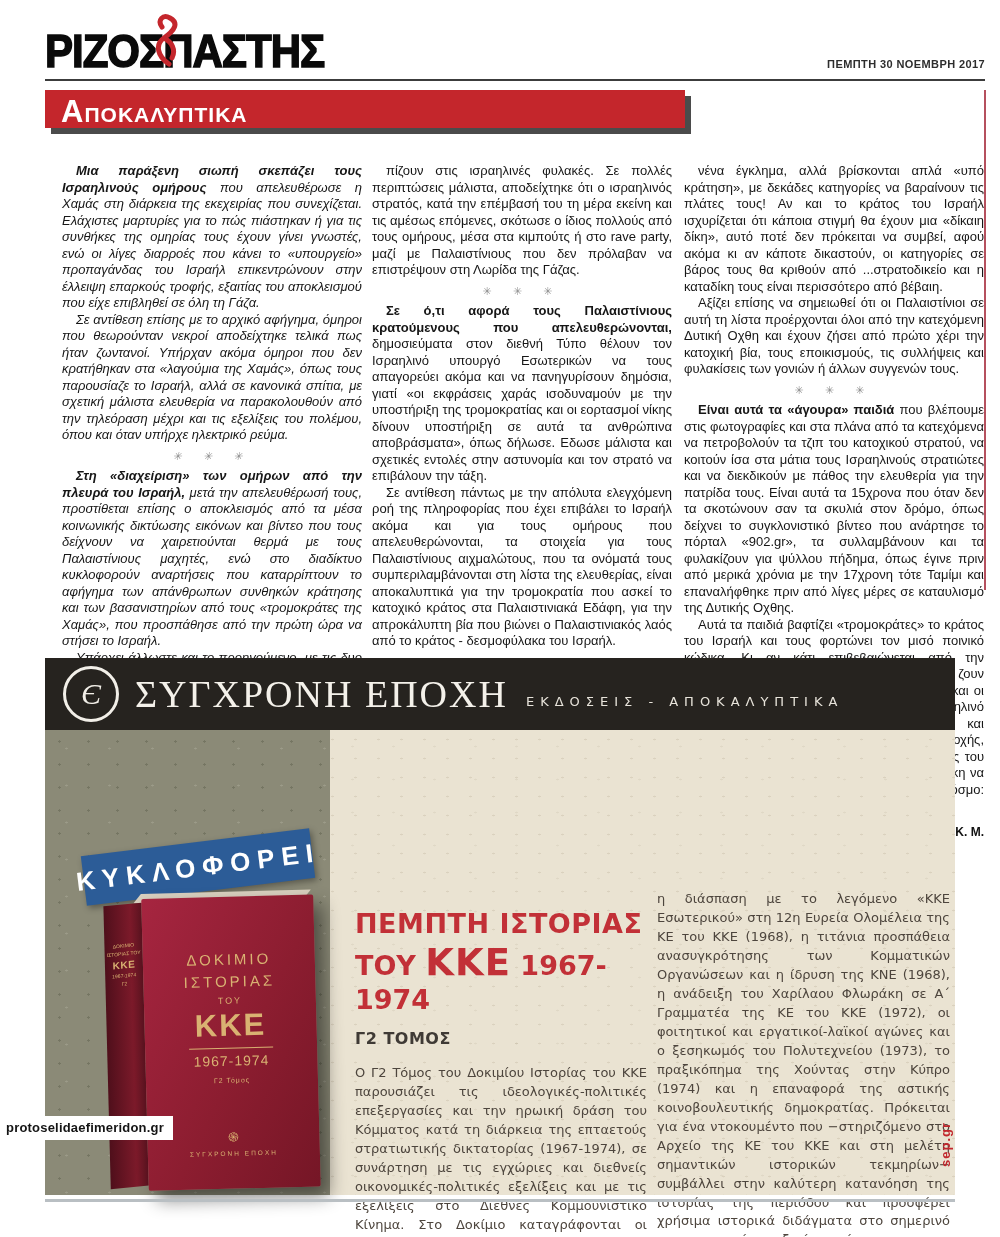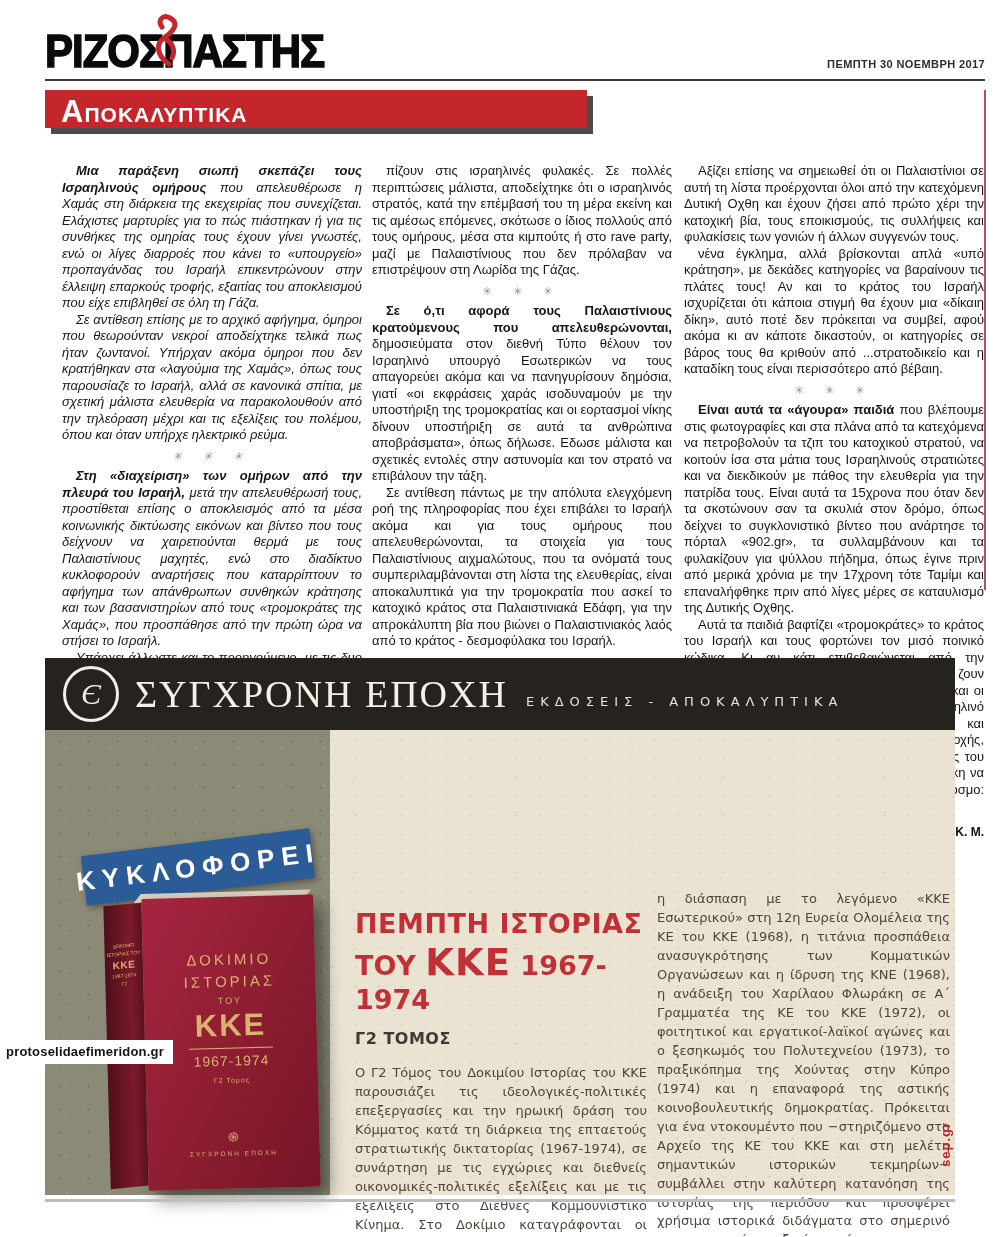--- a/index.html
+++ b/index.html
@@ -8,21 +8,21 @@
 
   
   .masthead-title{position:absolute;left:45px;top:26px;font-size:42px;font-weight:bold;
         letter-spacing:-1px;color:#0a0a0a;transform:scaleY(1.08);transform-origin:left top;
         -webkit-text-stroke:1.4px #0a0a0a;}
   .masthead-swirl{position:absolute;left:148px;top:14px;width:40px;height:56px;}
   .masthead-date{position:absolute;right:15px;top:58px;font-size:11px;font-weight:bold;color:#2d2d2d;letter-spacing:.4px;}
   .masthead-rule{position:absolute;left:45px;right:15px;top:79px;height:2px;background:#3c3c3c;}
 
   
-  .banner{position:absolute;left:45px;top:90px;width:542px;height:38px;background:#c4262c;
+  .banner{position:absolute;left:45px;top:90px;width:640px;height:38px;background:#c4262c;
         box-shadow:6px 6px 0 #4b4b4b;color:#fff;font-weight:bold;font-size:21px;
         padding:4px 0 0 16px;box-sizing:border-box;letter-spacing:1px;}
   .banner::first-letter{font-size:31px;}
   .side-redline{position:absolute;left:984px;top:90px;width:2px;height:500px;background:#b5505e;}
 
   .headline-wrap{position:absolute;left:62px;top:126px;width:600px;border-left:5px solid #c4262c;padding:2px 0 4px 10px;}
   .headline{font-size:24px;font-weight:bold;color:#0d0d0d;letter-spacing:0;}
 
   
   .article-col{position:absolute;top:163px;width:300px;font-size:13px;line-height:1.27;
@@ -83,21 +83,21 @@
   .promo-body{margin-top:16px;font-family:"DejaVu Sans",sans-serif;font-size:13px;line-height:1.46;
         color:#4d453d;text-align:justify;}
   .promo-right{position:absolute;left:612px;top:160px;width:293px;font-family:"DejaVu Sans",sans-serif;
         font-size:13px;line-height:1.46;color:#4d453d;text-align:justify;}
 
   .ad-footer{position:absolute;left:14px;bottom:12px;width:870px;font-size:9.5px;color:#2e2a26;
         font-family:"DejaVu Sans",sans-serif;letter-spacing:.1px;}
   .ad-site{position:absolute;right:2px;bottom:28px;color:#c1272d;font-weight:bold;font-size:13px;
         writing-mode:vertical-rl;transform:rotate(180deg);letter-spacing:1px;}
 
-  .watermark{position:absolute;left:0;top:1040px;background:#ffffff;color:#141414;font-weight:bold;
+  .watermark{position:absolute;left:0;top:1116px;background:#ffffff;color:#141414;font-weight:bold;
         font-size:13px;padding:4px 9px 5px 6px;letter-spacing:.2px;}
 
   .bottom-rule{position:absolute;left:45px;top:1199px;width:910px;height:3px;background:#b9bfc3;}
 </style>
 </head>
 <body>
 
 <div id="page">
 
   <div class="masthead-title">ΡΙΖΟΣΠΑΣΤΗΣ</div>
@@ -122,22 +122,22 @@
   <div id="col2" class="article-col">
       <p class="apara">πίζουν στις ισραηλινές φυλακές. Σε πολλές περιπτώσεις μάλιστα, αποδείχτηκε ότι ο ισραηλινός στρατός, κατά την επέμβασή του τη μέρα εκείνη και τις αμέσως επόμενες, σκότωσε ο ίδιος πολλούς από τους ομήρους, μέσα στα κιμπούτς ή στο rave party, μαζί με Παλαιστίνιους που δεν πρόλαβαν να επιστρέψουν στη Λωρίδα της Γάζας.</p>
       <div class="stars">✳ ✳ ✳</div>
       <p class="apara"><strong>Σε ό,τι αφορά τους Παλαιστίνιους κρατούμενους που απελευθερώνονται,</strong> δημοσιεύματα στον διεθνή Τύπο θέλουν τον Ισραηλινό υπουργό Εσωτερικών να τους απαγορεύει ακόμα και να πανηγυρίσουν δημόσια, γιατί «οι εκφράσεις χαράς ισοδυναμούν με την υποστήριξη της τρομοκρατίας και οι εορτασμοί νίκης δίνουν υποστήριξη σε αυτά τα ανθρώπινα αποβράσματα», όπως δήλωσε. Εδωσε μάλιστα και σχετικές εντολές στην αστυνομία και τον στρατό να επιβάλουν την τάξη.</p>
       <p class="apara">Σε αντίθεση πάντως με την απόλυτα ελεγχόμενη ροή της πληροφορίας που έχει επιβάλει το Ισραήλ ακόμα και για τους ομήρους που απελευθερώνονται, τα στοιχεία για τους Παλαιστίνιους αιχμαλώτους, που τα ονόματά τους συμπεριλαμβάνονται στη λίστα της ελευθερίας, είναι αποκαλυπτικά για την τρομοκρατία που ασκεί το κατοχικό κράτος στα Παλαιστινιακά Εδάφη, για την απροκάλυπτη βία που βιώνει ο Παλαιστινιακός λαός από το κράτος - δεσμοφύλακα του Ισραήλ.</p>
       <div class="stars">✳ ✳ ✳</div>
       <p class="apara"><strong>Σύμφωνα λοιπόν με όσα έχουν γίνει γνωστά,</strong> η συντριπτική πλειοψηφία των 300 Παλαιστίνιων κρατουμένων που πρόκειται να απελευθερωθούν ήταν έφηβοι όταν συνελήφθησαν! Συγκεκριμένα, 124 από αυτούς είναι κάτω των 18 ετών, ενώ πολλοί από τους υπόλοιπους 146 ενηλικιώθηκαν μέσα στις φυλακές! Ηταν δηλαδή κι αυτοί παιδιά όταν πιάστηκαν και φυλακίστηκαν με διάφορες κατηγορίες.</p>
       <p class="apara">Από τους 300 που απελευθερώνονται ή πρόκειται να απελευθερωθούν, οι 233 δεν έχουν καταδικαστεί για κα-</p>
     </div>
   <div id="col3" class="article-col">
+      <p class="apara">νένα έγκλημα, αλλά βρίσκονται απλά «υπό κράτηση», με δεκάδες κατηγορίες να βαραίνουν τις πλάτες τους! Αν και το κράτος του Ισραήλ ισχυρίζεται ότι κάποια στιγμή θα έχουν μια «δίκαιη δίκη», αυτό ποτέ δεν πρόκειται να συμβεί, αφού ακόμα κι αν κάποτε δικαστούν, οι κατηγορίες σε βάρος τους θα κριθούν από ...στρατοδικείο και η καταδίκη τους είναι περισσότερο από βέβαιη.</p>
       <p class="apara">Αξίζει επίσης να σημειωθεί ότι οι Παλαιστίνιοι σε αυτή τη λίστα προέρχονται όλοι από την κατεχόμενη Δυτική Οχθη και έχουν ζήσει από πρώτο χέρι την κατοχική βία, τους εποικισμούς, τις συλλήψεις και φυλακίσεις των γονιών ή άλλων συγγενών τους.</p>
-      <p class="apara">νένα έγκλημα, αλλά βρίσκονται απλά «υπό κράτηση», με δεκάδες κατηγορίες να βαραίνουν τις πλάτες τους! Αν και το κράτος του Ισραήλ ισχυρίζεται ότι κάποια στιγμή θα έχουν μια «δίκαιη δίκη», αυτό ποτέ δεν πρόκειται να συμβεί, αφού ακόμα κι αν κάποτε δικαστούν, οι κατηγορίες σε βάρος τους θα κριθούν από ...στρατοδικείο και η καταδίκη τους είναι περισσότερο από βέβαιη.</p>
       <div class="stars">✳ ✳ ✳</div>
       <p class="apara"><strong>Είναι αυτά τα «άγουρα» παιδιά</strong> που βλέπουμε στις φωτογραφίες και στα πλάνα από τα κατεχόμενα να πετροβολούν τα τζιπ του κατοχικού στρατού, να κοιτούν ίσα στα μάτια τους Ισραηλινούς στρατιώτες και να διεκδικούν με πάθος την ελευθερία για την πατρίδα τους. Είναι αυτά τα 15χρονα που όταν δεν τα σκοτώνουν σαν τα σκυλιά στον δρόμο, όπως δείχνει το συγκλονιστικό βίντεο που ανάρτησε το πόρταλ «902.gr», τα συλλαμβάνουν και τα φυλακίζουν για ψύλλου πήδημα, όπως έγινε πριν από μερικά χρόνια με την 17χρονη τότε Ταμίμι και επαναλήφθηκε πριν από λίγες μέρες σε καταυλισμό της Δυτικής Οχθης.</p>
       <p class="apara">Αυτά τα παιδιά βαφτίζει «τρομοκράτες» το κράτος του Ισραήλ και τους φορτώνει τον μισό ποινικό κώδικα. Κι αν κάτι επιβεβαιώνεται από την απελευθέρωσή τους, είναι η βαρβαρότητα που ζουν σε μια ανοιχτή φυλακή, όπως είναι τα χωριά και οι οικισμοί τους, περικυκλωμένοι από τον ισραηλινό στρατό και τους εποίκους. Σκοτώνονται και φυλακίζονται από την άγρια πολιτική της κατοχής, τις συνέπειες της οποίας πληρώνει και ο λαός του Ισραήλ, κάνοντας ακόμα μεγαλύτερη την ανάγκη να ακουστεί δυνατά και καθαρά σε όλο τον κόσμο: «Λευτεριά στην Παλαιστίνη!».</p>
       <div class="byline">Κ. Μ.</div>
     </div>
 
   <div class="ad">
     <div class="ad-bar">
       <div class="ad-logo">Є</div>
       <div class="ad-pubname">ΣΥΓΧΡΟΝΗ ΕΠΟΧΗ</div>

